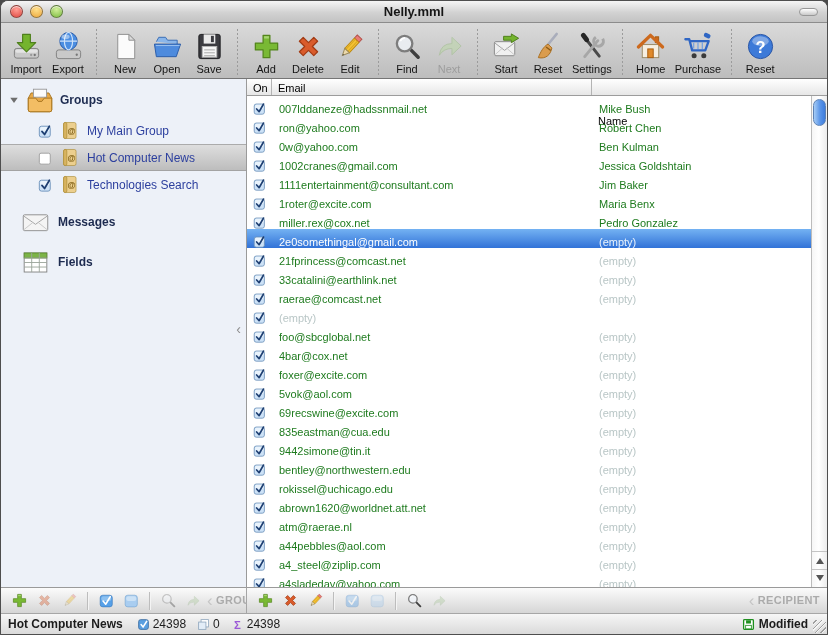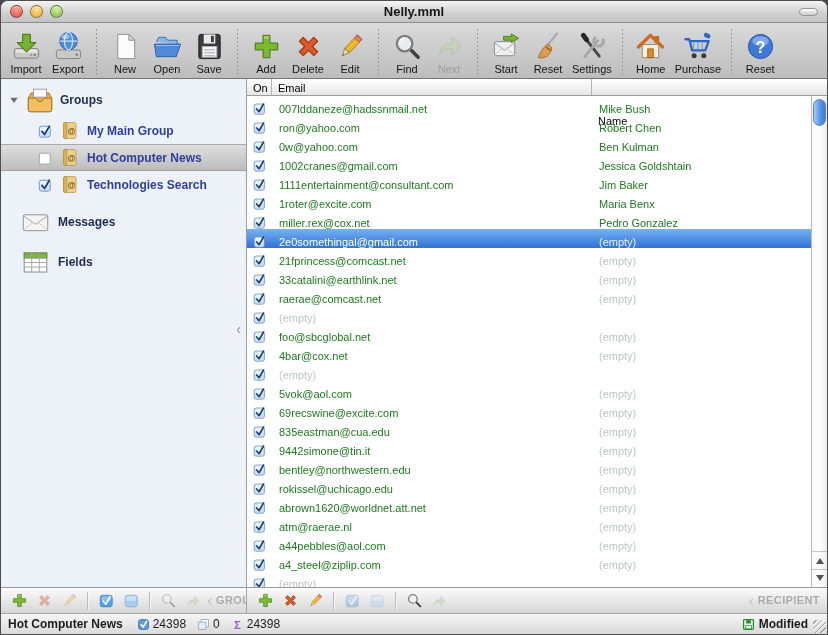--- a/index.html
+++ b/index.html
@@ -40,21 +40,21 @@
     flex:none;}
   .sb-header{display:flex;align-items:center;height:34px;padding-left:7px;gap:5px;margin-top:4px;}
   .disc{width:12px;height:12px;}
   .drawer-i{width:30px;height:30px;}
   .sb-header-label,.sb-section-label{font-size:12px;font-weight:bold;color:#1d2b50;}
   .sb-item{display:flex;align-items:center;height:27px;padding-left:37px;gap:8px;}
   .sb-item.selected{background:linear-gradient(#dedede,#bdbdbd);
     border-top:1px solid #ababab;border-bottom:1px solid #a3a3a3;}
   .cb{width:14px;height:14px;}
   .bk{width:19px;height:19px;}
-  .sb-item-label{font-size:12px;font-weight:bold;color:#2c3f9e;white-space:nowrap;}
+  .sb-item-label{font-size:12px;font-weight:normal;color:#2c3f9e;white-space:nowrap;}
   .sb-section{display:flex;align-items:center;gap:8px;padding-left:20px;height:32px;margin-top:8px;}
   .sicon{width:29px;height:29px;}
   .split-grip{position:absolute;right:5px;top:243px;font-size:14px;color:#8e8e8e;line-height:1;}
   
   .content{flex:1;display:flex;flex-direction:column;background:#fff;min-width:0;}
   .thead{height:17px;display:flex;background:linear-gradient(#ffffff,#e7e7e7);
     border-bottom:1px solid #9c9c9c;font-size:11px;color:#000;flex:none;}
   .th{padding:1px 0 0 6px;border-right:1px solid #b4b4b4;display:flex;align-items:center;}
   .th-on{width:25px;}
   .th-email{width:320px;}
@@ -591,20 +591,21 @@
             <div class="row">
               <div class="c-on">
                 <span class="icn cbx">
                   <svg viewBox="0 0 16 16">
                     <rect x="1.5" y="2.5" width="12.5" height="12.5" rx="2.5" fill="#cde2f7" stroke="#6a8fb8"></rect>
                     <rect x="2.5" y="3.5" width="10.5" height="5" rx="2" fill="#e9f3fc"></rect>
                     <path d="M4.5 8.5 l3 3.5 L13 2.5" fill="none" stroke="#1e3f72" stroke-width="2" stroke-linecap="round" stroke-linejoin="round"></path>
                   </svg>
                 </span>
               </div>
+              <div class="c-email">foxer@excite.com</div>
               <div class="c-name empty">(empty)</div>
             </div>
             <div class="row">
               <div class="c-on">
                 <span class="icn cbx">
                   <svg viewBox="0 0 16 16">
                     <rect x="1.5" y="2.5" width="12.5" height="12.5" rx="2.5" fill="#cde2f7" stroke="#6a8fb8"></rect>
                     <rect x="2.5" y="3.5" width="10.5" height="5" rx="2" fill="#e9f3fc"></rect>
                     <path d="M4.5 8.5 l3 3.5 L13 2.5" fill="none" stroke="#1e3f72" stroke-width="2" stroke-linecap="round" stroke-linejoin="round"></path>
                   </svg>
@@ -733,20 +734,21 @@
             <div class="row">
               <div class="c-on">
                 <span class="icn cbx">
                   <svg viewBox="0 0 16 16">
                     <rect x="1.5" y="2.5" width="12.5" height="12.5" rx="2.5" fill="#cde2f7" stroke="#6a8fb8"></rect>
                     <rect x="2.5" y="3.5" width="10.5" height="5" rx="2" fill="#e9f3fc"></rect>
                     <path d="M4.5 8.5 l3 3.5 L13 2.5" fill="none" stroke="#1e3f72" stroke-width="2" stroke-linecap="round" stroke-linejoin="round"></path>
                   </svg>
                 </span>
               </div>
+              <div class="c-email">a4sladeday@yahoo.com</div>
               <div class="c-name empty">(empty)</div>
             </div>
           </div>
         <div class="vscroll">
           <div class="thumb"></div>
           <div class="scroll-btns">
             <div class="sc-btn">
                 <span class="tri-up"></span>
               </div>
             <div class="sc-btn" style="border-top:1px solid #c4c4c4;">

